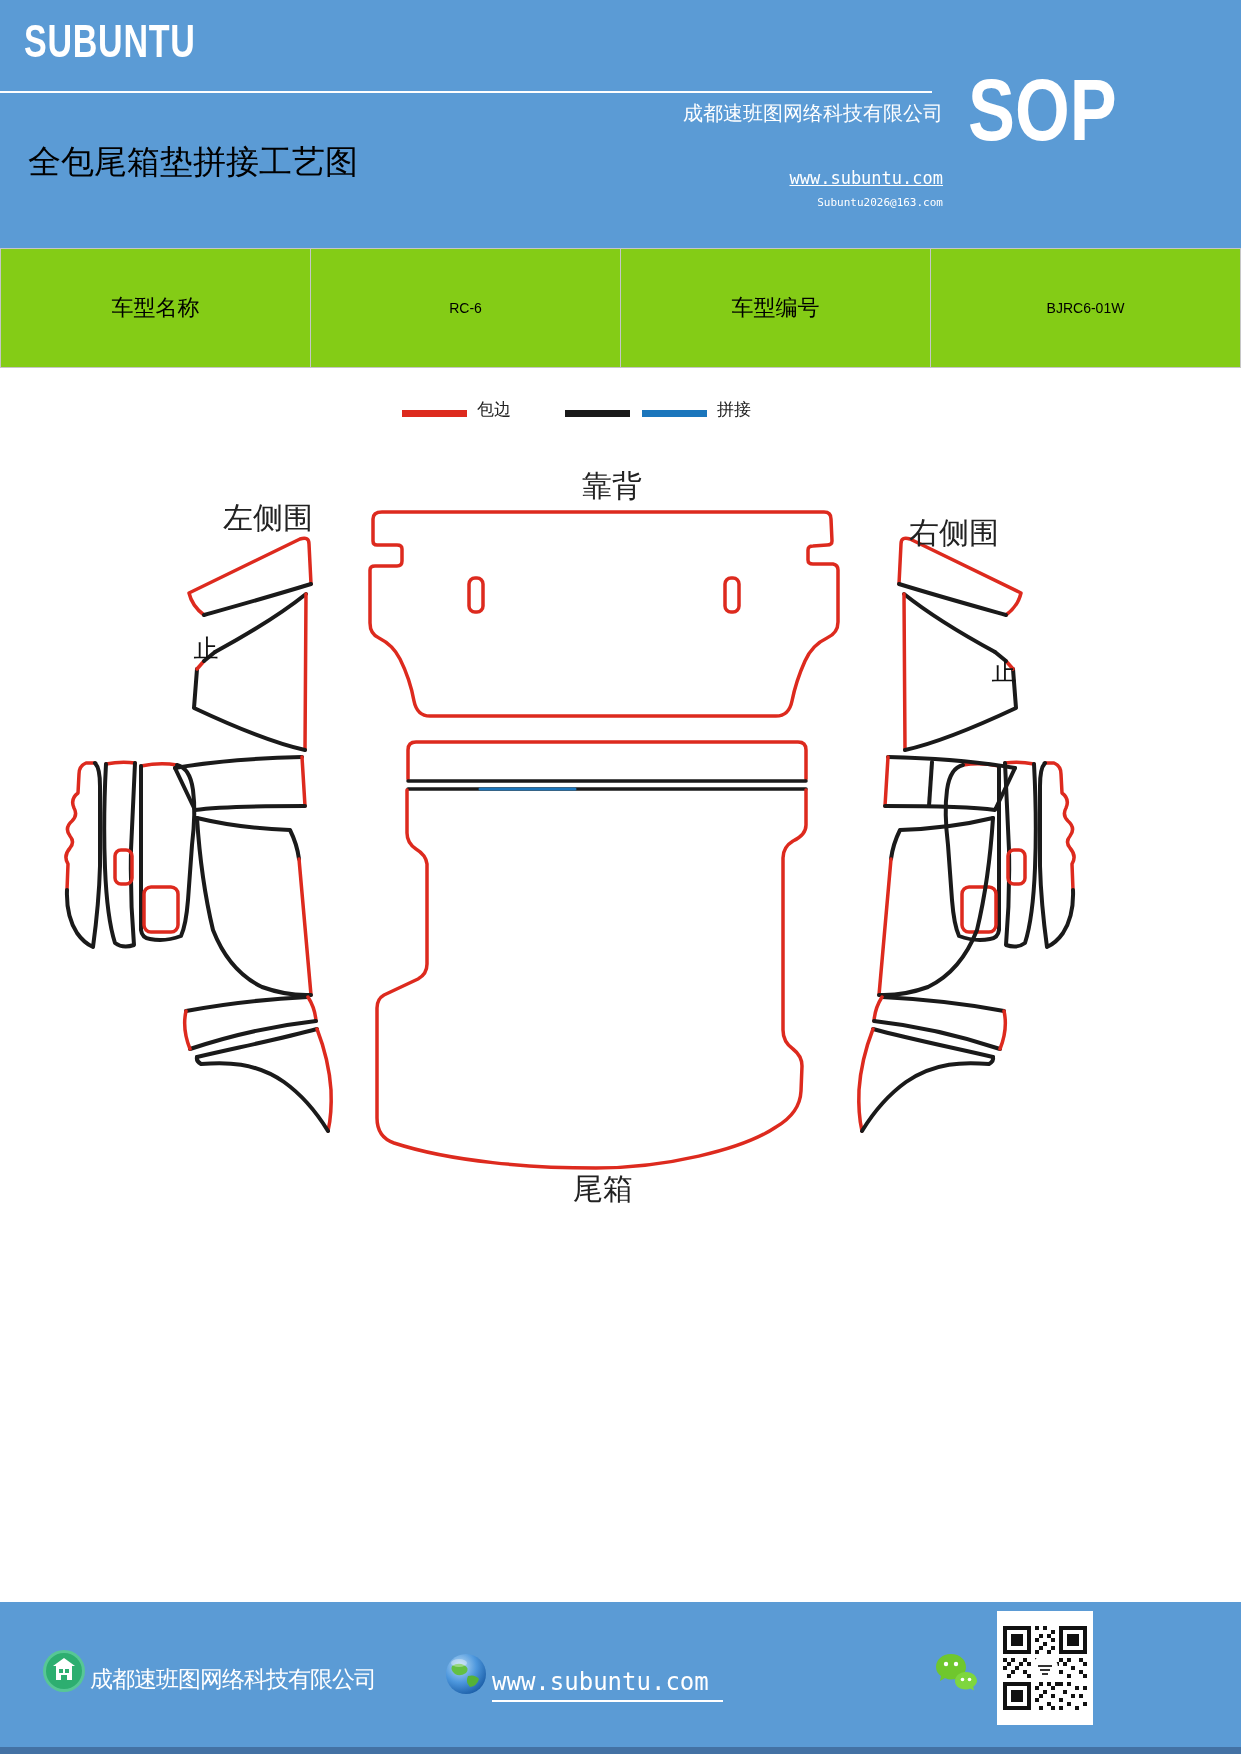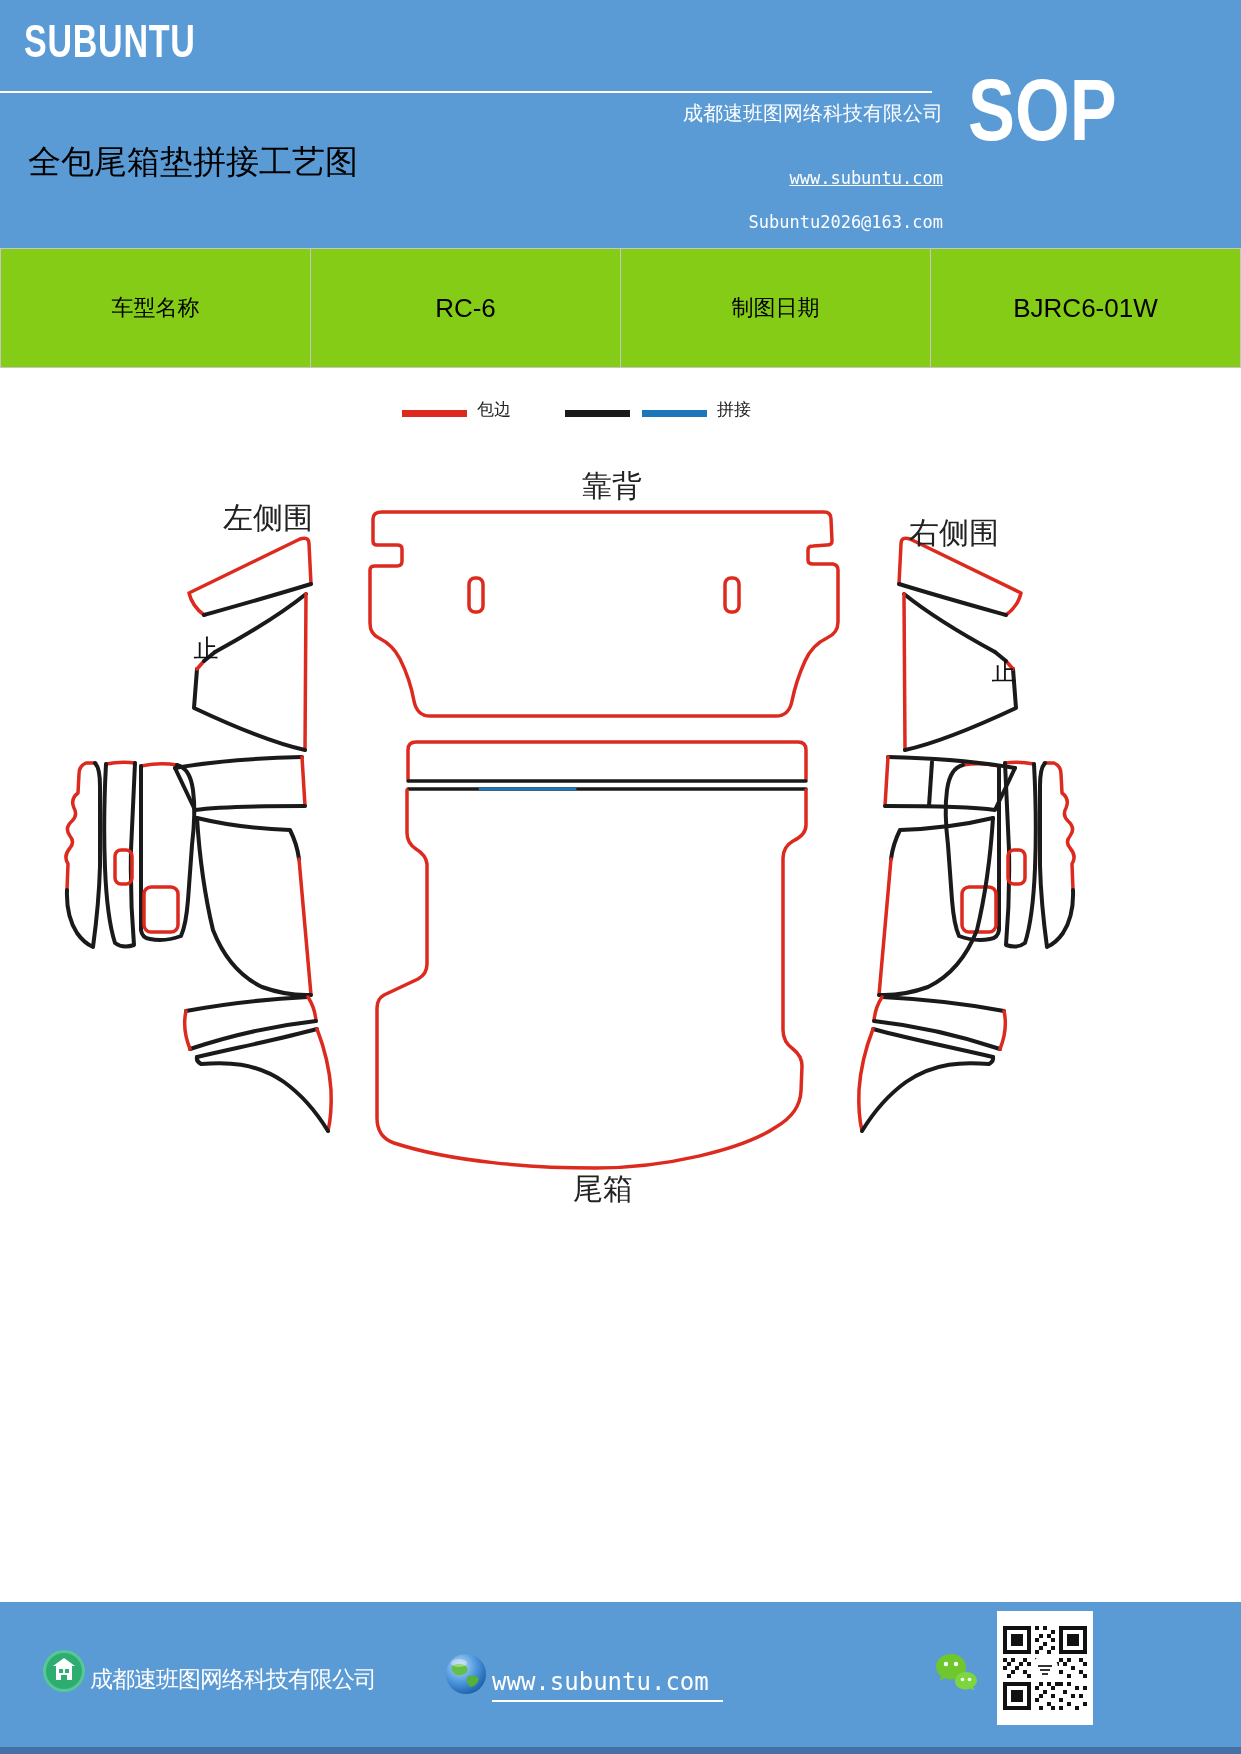--- a/index.html
+++ b/index.html
@@ -10,28 +10,28 @@
   .header{position:absolute;left:0;top:0;width:1241px;height:248px;background:#5B9BD5;padding-left:8px;}
   .logo{position:absolute;left:24px;top:14px;font-size:46px;font-weight:bold;color:#fff;
         transform:scaleX(.74);transform-origin:left top;letter-spacing:1px;white-space:nowrap;}
   .hline{position:absolute;left:0;top:91px;width:932px;height:2px;background:#fff;}
   .company{position:absolute;right:306px;top:100px;font-size:20px;color:#fff;white-space:nowrap;}
   .sop{position:absolute;left:968px;top:66px;font-size:88px;line-height:1;font-weight:bold;color:#fff;
        transform:scaleX(.8);transform-origin:left top;}
   .title{position:absolute;left:28px;top:140px;font-size:33px;color:#000000;white-space:nowrap;}
   .website{position:absolute;right:306px;top:168px;font-size:17px;color:#fff;
            font-family:"DejaVu Sans Mono",monospace;text-decoration:underline;cursor:pointer;}
-  .email{position:absolute;right:306px;top:212px;font-size:17px;color:#fff;
+  .email{position:absolute;right:306px;top:196px;font-size:11px;color:#fff;
          font-family:"DejaVu Sans Mono",monospace;}
 
   
   .info-table{position:absolute;left:0;top:248px;width:1241px;height:120px;border-collapse:collapse;
               background:#84cc16;table-layout:fixed;}
   .info-table td{border:1.5px solid #C6C6C6;text-align:center;vertical-align:middle;
-                 height:60px;font-size:26px;color:#000;}
+                 height:60px;font-size:14px;color:#000;}
   .info-table td.cn{font-size:22px;}
 
   
   .swatch{position:absolute;height:7px;width:65px;top:410px;}
   .legend-label{position:absolute;top:398px;font-size:17px;color:#222;}
 
   
   .diagram{position:absolute;left:0;top:430px;}
   .diagram path, .diagram rect{fill:none;stroke-linecap:round;stroke-linejoin:round;}
   .red{stroke:#DD2A1E;stroke-width:3.5;}
@@ -63,21 +63,21 @@
   <div class="title">全包尾箱垫拼接工艺图</div>
   <div class="website">www.subuntu.com</div>
   <div class="email">Subuntu2026@163.com</div>
 </div>
 
 <table class="info-table">
   <tbody>
       <tr>
     <td class="cn">车型名称</td>
     <td>RC-6</td>
-    <td class="cn">制图日期</td>
+    <td class="cn">车型编号</td>
     <td>BJRC6-01W</td>
   </tr>
 </tbody>
   </table>
 
 <div>
   <div class="swatch" style="left:402px;background:#DD2A1E;"></div>
   <div class="legend-label" style="left:477px;">包边</div>
   <div class="swatch" style="left:565px;background:#1A1A1A;"></div>
   <div class="swatch" style="left:642px;background:#1B76BC;"></div>

